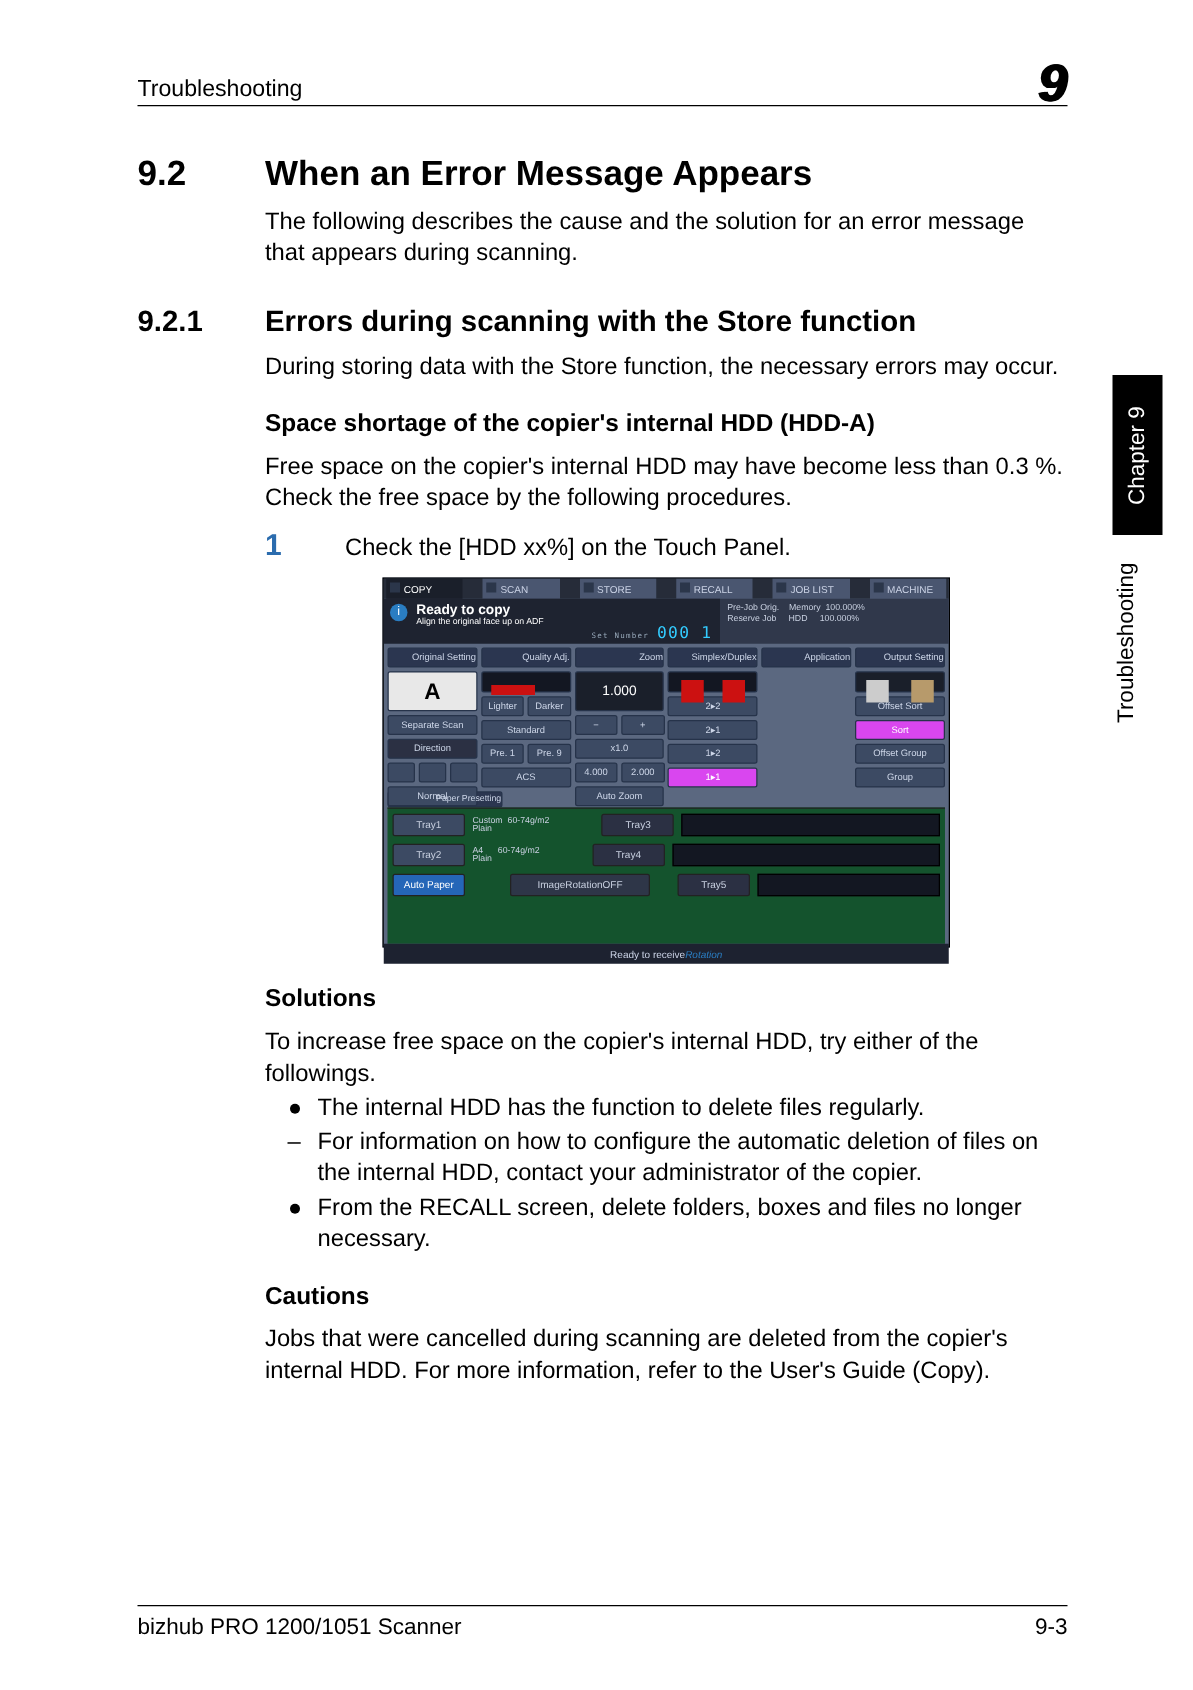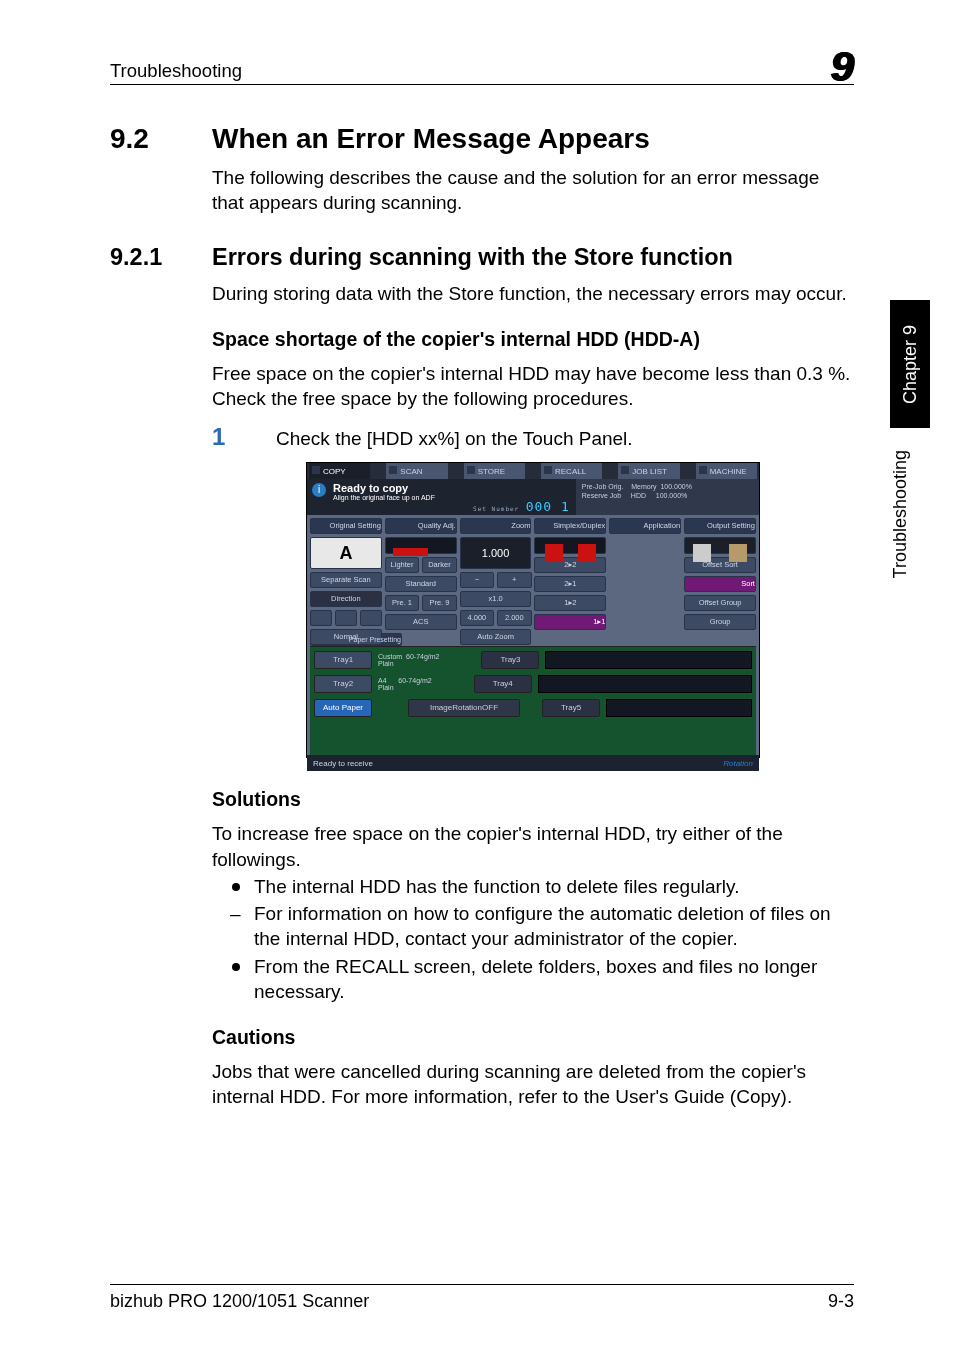--- a/index.html
+++ b/index.html
@@ -236,21 +236,21 @@
   .ss-chip {
     height:14px;
     background:#3c4a63;
     border:1px solid #26334a;
     border-radius:2px;
     text-align:center;
     font-size:7.5px;
     line-height:14px;
     color:#cdd6e8;
   }
-  .ss-chip.sort { background:#701a75; color:#fff;text-align:right; }
+  .ss-chip.sort { background:#d946ef; color:#fff; }
   .ss-chip.head { background:#2b3650;text-align:right; }
   .ss-chip.dark { background:#2b3043; }
   .ss-chip.tall { height:30px; line-height:30px; font-size:11px; color:#fff; background:#1a1f2a; }
   .ss-chip.red-bar {
     height:30px; background:#131722; position:relative;
   }
   .ss-chip.red-bar::after{
     content:""; position:absolute; left:10%; right:40%; top:10px; height:8px;
     background:#c11;
   }
@@ -301,21 +301,21 @@
     flex:1; height:16px; background:#131722; border:1px solid #000;
   }
   .ss-footer {
     height:16px;
     background:#1d2230;
     color:#cbd3e6;
     font-size:8px;
     display:flex;
     align-items:center;
     padding:0 6px;
-    justify-content:space-between;
+    justify-content:center;
   }
   .ss-footer .rot { color:#2a7dc2;font-style:italic; }
 </style>
 </head>
 <body>
 
 <div class="page">
 
   <div class="header">
     <span class="header-left">Troubleshooting</span>

